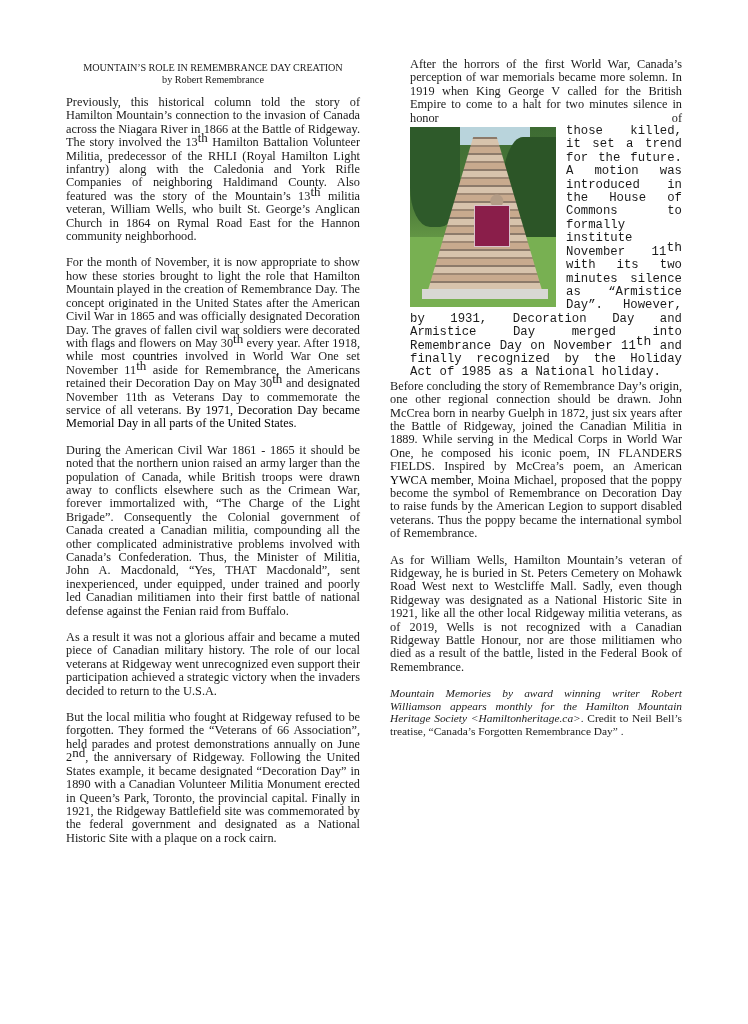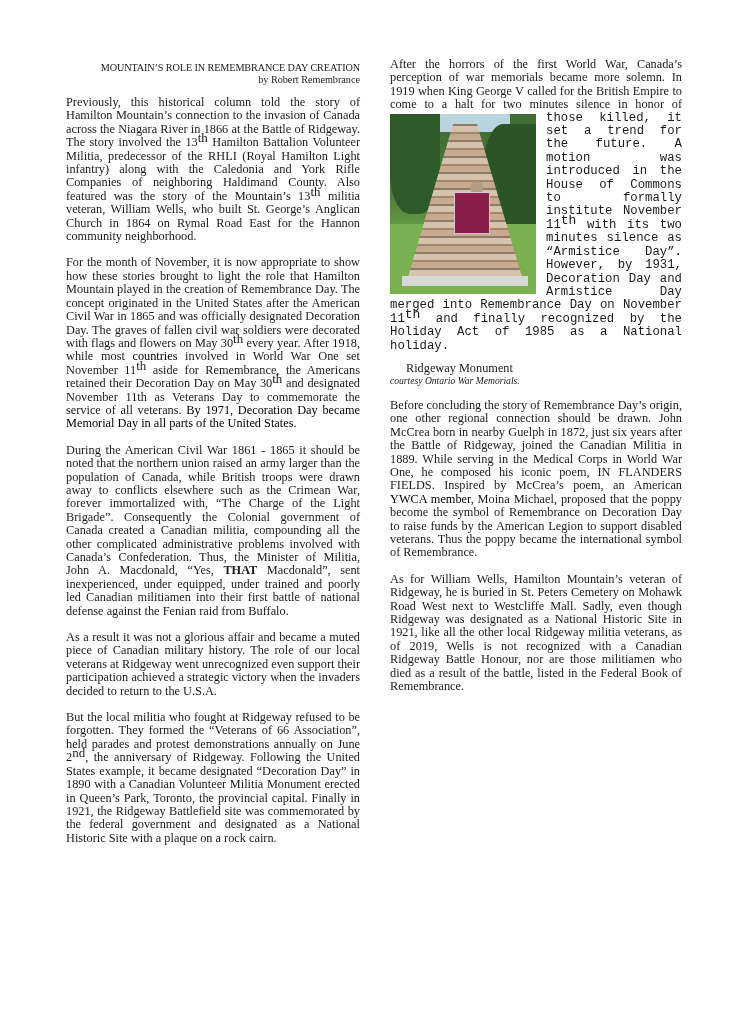--- a/index.html
+++ b/index.html
@@ -7,26 +7,26 @@
     width: 748px; height: 1024px; position: relative; overflow: hidden;
     font-family: "Liberation Serif", "DejaVu Serif", serif;
     color: #1a1a1a;
   }
   .col {
     position: absolute; top: 62px; width: 294px;
     font-size: 12.3px; line-height: 13.4px; text-align: justify;
   }
   .col-left { left: 66px; }
   .col-right { left: 390px; width: 292px; top: 58px; }
-  .title-block { text-align: right; font-size: 10.2px; line-height: 11.5px; margin-bottom: 11px; }
+  .title-block { text-align: center; font-size: 10.2px; line-height: 11.5px; margin-bottom: 11px; }
   .title-block .t1 { letter-spacing: -0.1px; }
   p { margin: 0 0 13px 0; }
   sup { font-size: 13px; line-height: 0; vertical-align: 4px; }
   .red { color: #000000; }
-  .bold { font-weight: bold; }
+  .bold { font-weight: normal; }
   .fig {
     float: left; width: 148px; margin: 2px 8px 4px 0;
   }
   .photo {
     width: 146px; height: 180px; position: relative; overflow: hidden;
     background: linear-gradient(180deg, #3d6b33 0%, #4f7e3a 45%, #6da24a 70%, #7fb357 100%);
   }
   .sky { position:absolute; left:40px; top:0; width:80px; height:18px; background:#b9d4dc; }
   .tree1 { position:absolute; left:0; top:0; width:50px; height:100px; background:#2e5a2a; border-radius: 0 0 40% 40%; }
   .tree2 { position:absolute; right:0; top:10px; width:55px; height:150px; background:#2c5527; border-radius: 40% 0 0 40%; }
@@ -39,21 +39,21 @@
       radial-gradient(circle at 60% 40%, #b39c86 0 6px, transparent 7px),
       repeating-linear-gradient(0deg, #c8aa8e 0 6px, #9e8874 6px 8px, #d7c3ac 8px 14px, #8c7a6a 14px 16px);
   }
   .base { position:absolute; left:12px; bottom:8px; width:126px; height:10px; background:#d8d8d4; }
   .plaque { position:absolute; left:64px; top:78px; width:34px; height:40px; background:#8a1e4a; border:1px solid #d9c2cc; }
   .caption { font-size: 12.3px; margin-top: 8px; padding-left: 16px; line-height: 14px; }
   .credit { font-style: italic; font-size: 9.6px; line-height: 12px; }
   .after-fig { clear: both; padding-top: 6px; }
   .footer-note { font-style: italic; font-size: 11.4px; line-height: 12.5px; }
   .footer-note .norm { font-style: normal; }
-  .wrap-text { text-align: justify; }
+  .wrap-text { text-align: justify; margin-left: 20px; }
 </style>
 </head>
 <body>
 
 <div class="col col-left">
   <div class="title-block">
     <div class="t1">MOUNTAIN’S ROLE IN REMEMBRANCE DAY CREATION</div>
     <div>by Robert Remembrance</div>
   </div>
 
@@ -75,24 +75,21 @@
           <div class="photo">
             <div class="sky"></div>
             <div class="tree1"></div>
             <div class="tree2"></div>
             <div class="lawn"></div>
             <div class="cairn"></div>
             <div class="base"></div>
             <div class="plaque"></div>
           </div>
         </div><span>those killed, it set a trend for the future. A motion was introduced in the House of Commons to formally institute November 11</span><sup>th</sup><span> with its two minutes silence as “Armistice Day”. However, by 1931, Decoration Day and Armistice Day merged into Remembrance Day on November 11</span><sup>th</sup><span> and finally recognized by the Holiday Act of 1985 as a National holiday.</span></div>
-      <div style="clear: both; margin-bottom: 12px;">
-        <div class="caption">Ridgeway Monument</div>
-        <div class="credit">courtesy Ontario War Memorials.</div>
-      </div>
     </div>
   <div class="after-fig" style="padding-top:0"></div>
 
   <p><span>Before concluding the story of Remembrance Day’s origin, one other  regional connection should be drawn. John McCrea born in nearby Guelph in 1872, just six years after the Battle of Ridgeway, joined the Canadian Militia in 1889. While serving in the Medical Corps in World War One, he composed his iconic poem, IN FLANDERS FIELDS. Inspired by McCrea’s poem, an American </span><span class="red">YWCA member</span><span>, Moina Michael, proposed that the poppy become the symbol of Remembrance on Decoration Day to raise funds by the American Legion to support disabled veterans. Thus the poppy became the international symbol of Remembrance.</span></p>
 
   <p>As for William Wells, Hamilton Mountain’s veteran of Ridgeway, he is buried in St. Peters Cemetery on Mohawk Road West next to Westcliffe Mall. Sadly, even though Ridgeway was designated as  a National Historic Site in 1921, like all the other local Ridgeway militia veterans, as of 2019, Wells is  not recognized with a Canadian Ridgeway Battle Honour, nor are those militiamen who died as a result of the battle, listed in the Federal Book of Remembrance.</p>
 
+  <p class="footer-note"><span>Mountain Memories by award winning writer Robert Williamson appears monthly for the Hamilton Mountain Heritage Society &lt;Hamiltonheritage.ca&gt;</span><span class="norm">. Credit to Neil Bell’s treatise, “Canada’s Forgotten Remembrance Day” .</span></p>
 </div>
 
 </body></html>

